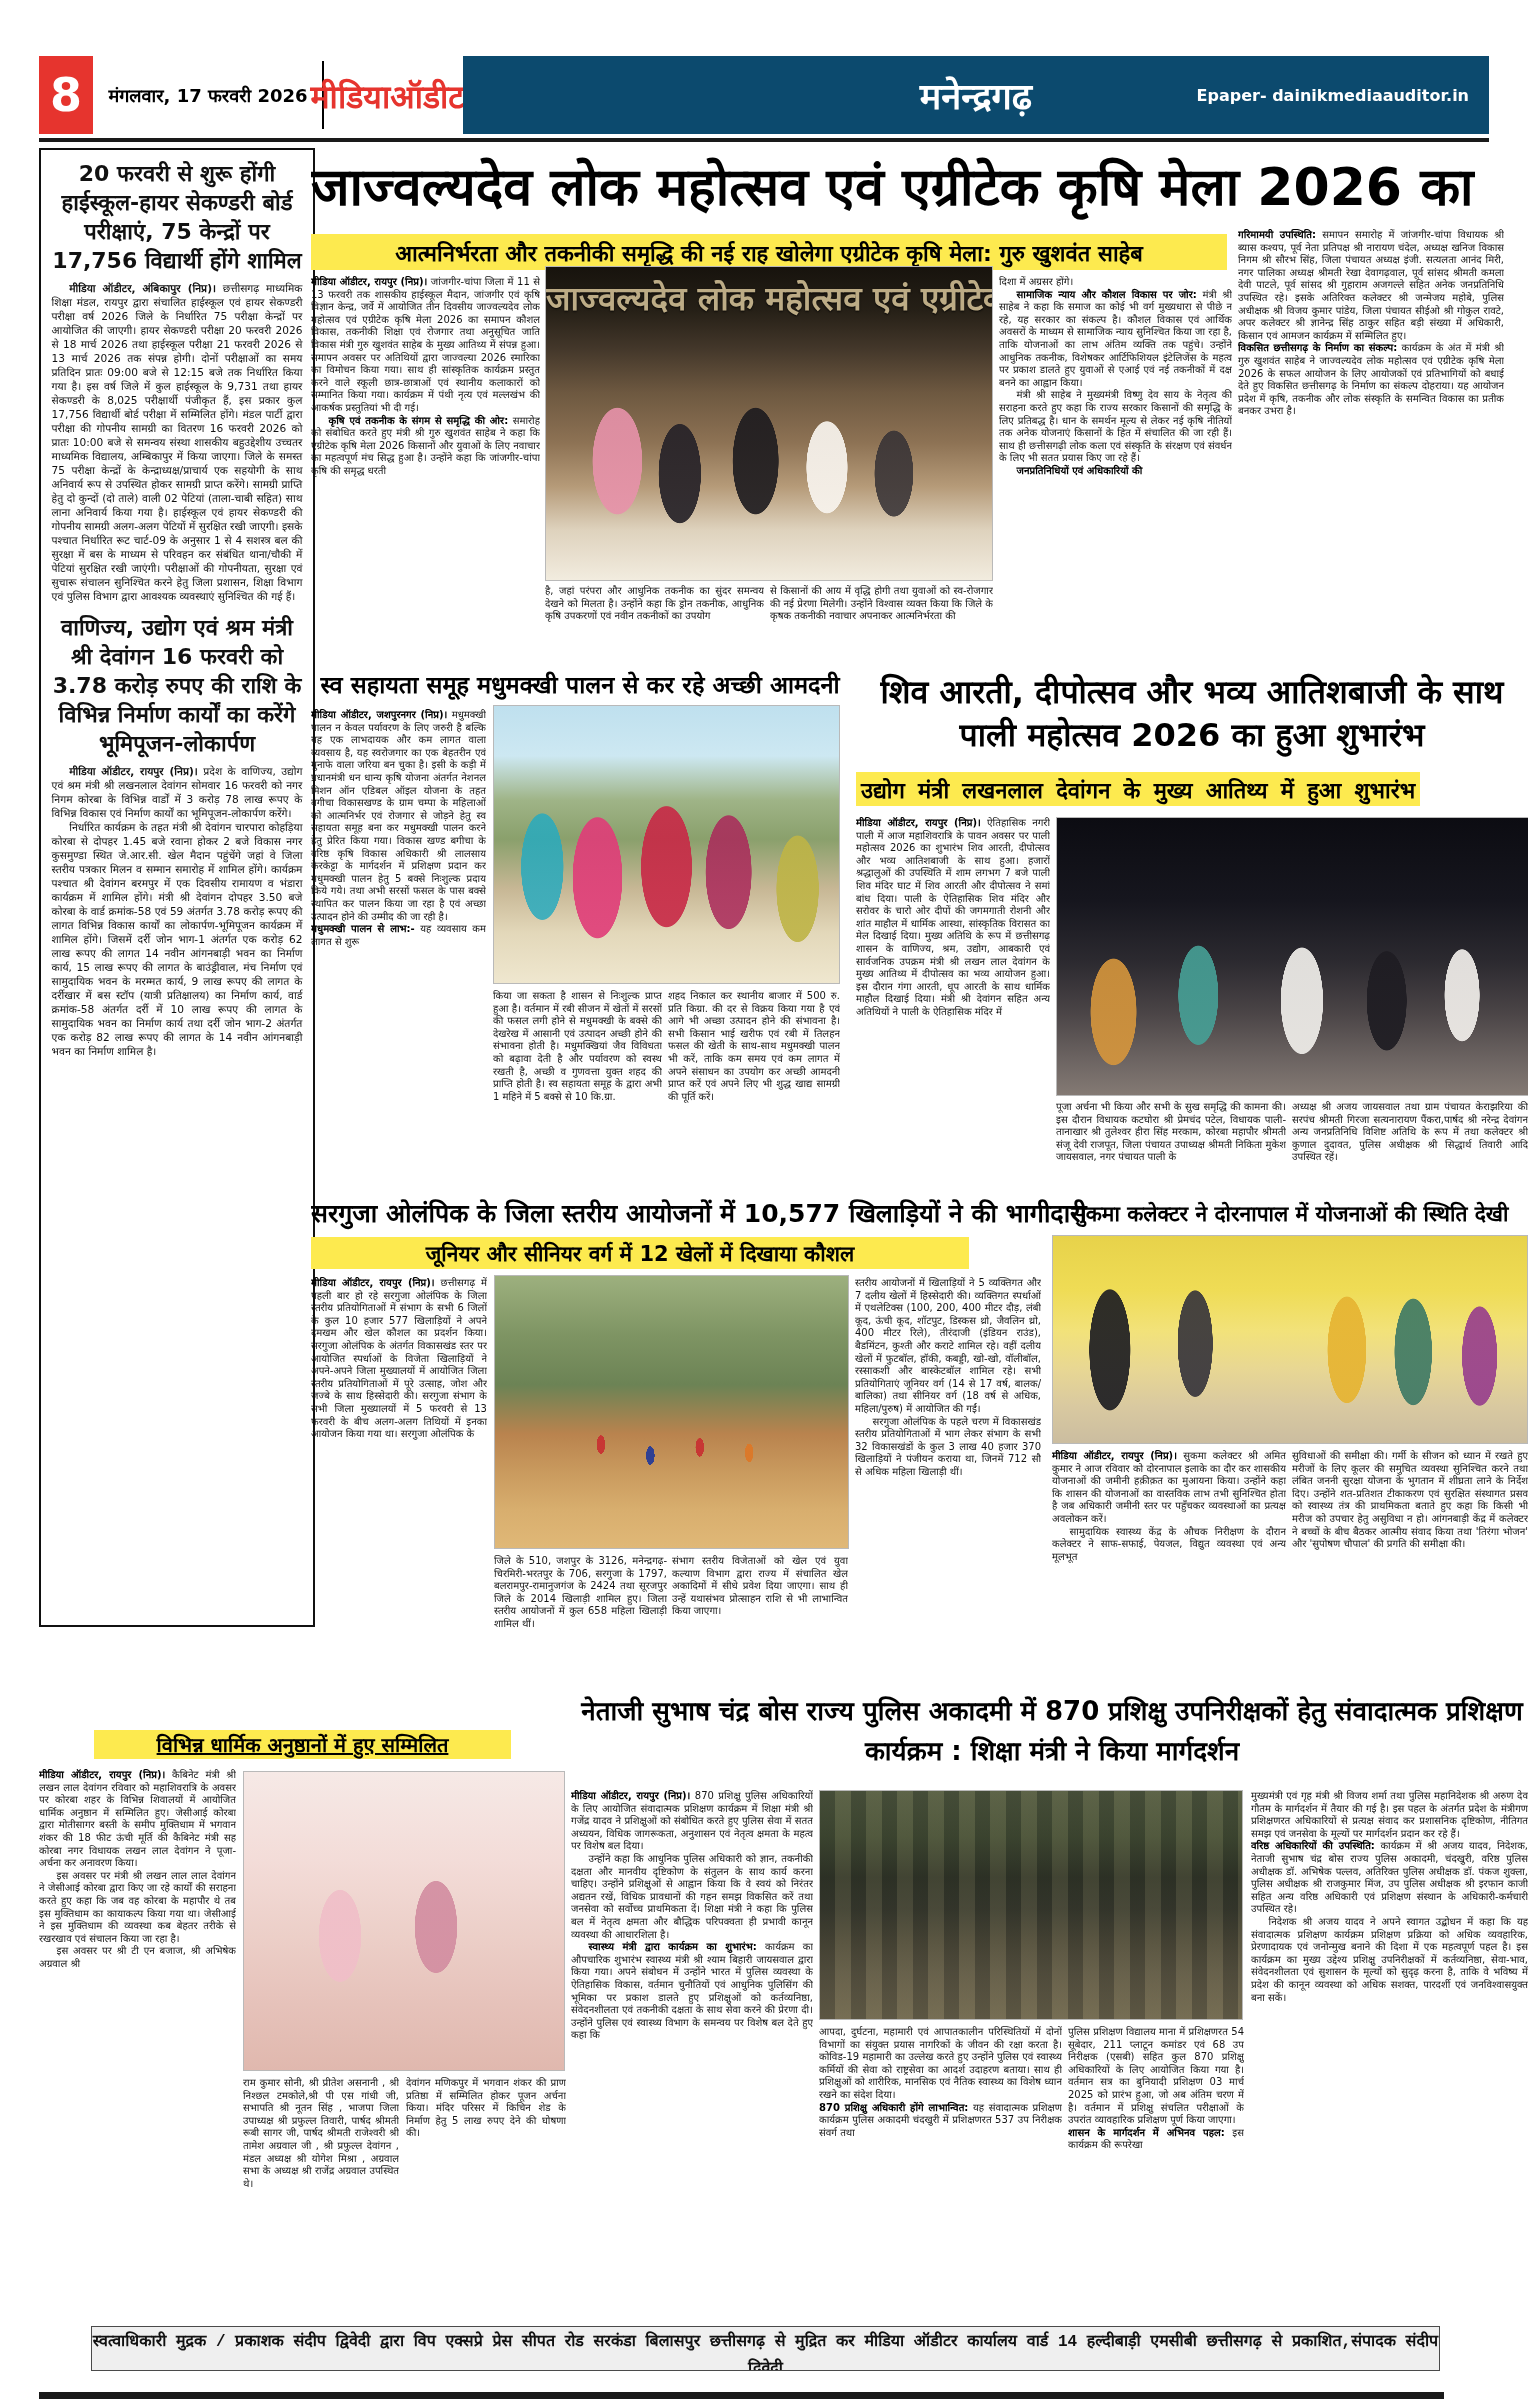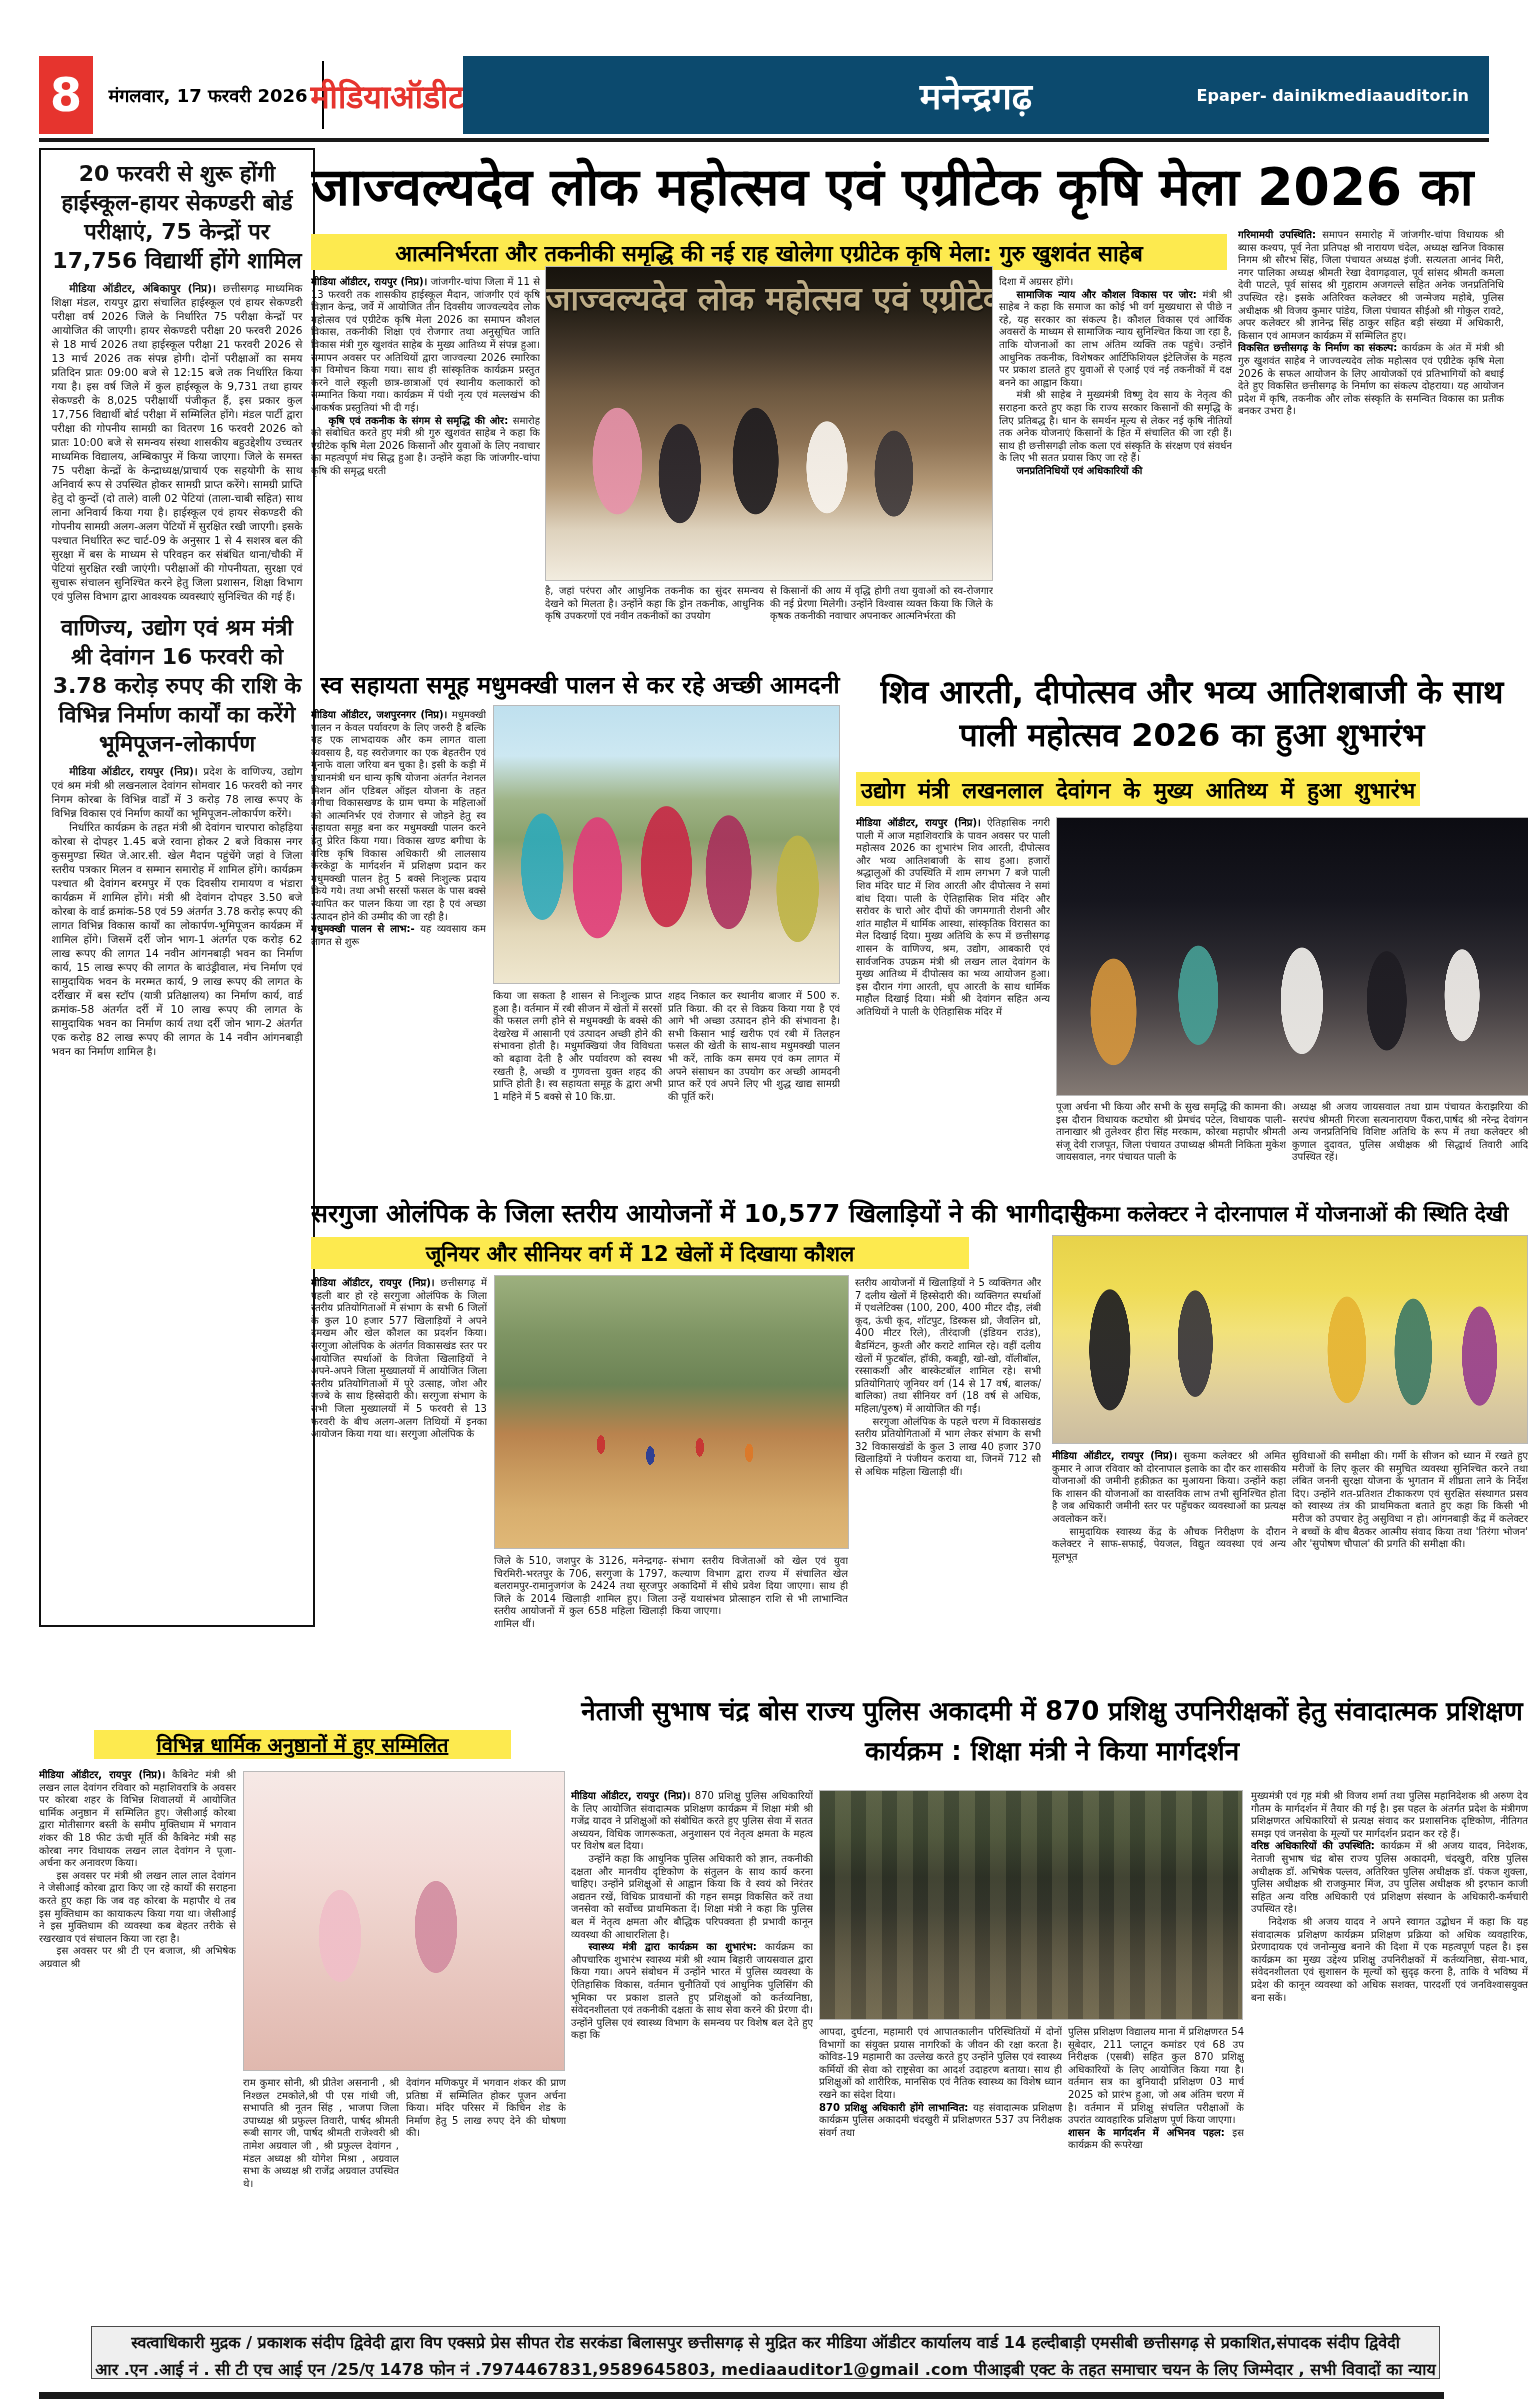--- a/index.html
+++ b/index.html
@@ -260,20 +260,20 @@
     <p class="noind"><b>शासन के मार्गदर्शन में अभिनव पहल:</b>
       <span>इस कार्यक्रम की रूपरेखा</span></p>
   </div>
   <div class="col" style="left:1251px;top:1790px;width:277px;height:531px;">
     <p class="noind"><span>मुख्यमंत्री एवं गृह मंत्री श्री विजय शर्मा तथा पुलिस महानिदेशक श्री अरुण देव गौतम के मार्गदर्शन में तैयार की गई है। इस पहल के अंतर्गत प्रदेश के मंत्रीगण प्रशिक्षणरत अधिकारियों से प्रत्यक्ष संवाद कर प्रशासनिक दृष्टिकोण, नीतिगत समझ एवं जनसेवा के मूल्यों पर मार्गदर्शन प्रदान कर रहे हैं।</span></p>
     <p class="noind"><b>वरिष्ठ अधिकारियों की उपस्थिति:</b>
       <span>कार्यक्रम में श्री अजय यादव, निदेशक, नेताजी सुभाष चंद्र बोस राज्य पुलिस अकादमी, चंदखुरी, वरिष्ठ पुलिस अधीक्षक डॉ. अभिषेक पल्लव, अतिरिक्त पुलिस अधीक्षक डॉ. पंकज शुक्ला, पुलिस अधीक्षक श्री राजकुमार मिंज, उप पुलिस अधीक्षक श्री इरफान काजी सहित अन्य वरिष्ठ अधिकारी एवं प्रशिक्षण संस्थान के अधिकारी-कर्मचारी उपस्थित रहे।</span></p>
     <p><span>निदेशक श्री अजय यादव ने अपने स्वागत उद्बोधन में कहा कि यह संवादात्मक प्रशिक्षण कार्यक्रम प्रशिक्षण प्रक्रिया को अधिक व्यवहारिक, प्रेरणादायक एवं जनोन्मुख बनाने की दिशा में एक महत्वपूर्ण पहल है। इस कार्यक्रम का मुख्य उद्देश्य प्रशिक्षु उपनिरीक्षकों में कर्तव्यनिष्ठा, सेवा-भाव, संवेदनशीलता एवं सुशासन के मूल्यों को सुदृढ़ करना है, ताकि वे भविष्य में प्रदेश की कानून व्यवस्था को अधिक सशक्त, पारदर्शी एवं जनविश्वासयुक्त बना सकें।</span></p>
   </div>
 
-  <div class="footerbox" style="left:91px;top:2326px;width:1349px;height:53px;">
+  <div class="footerbox" style="left:91px;top:2326px;width:1349px;height:45px;font-family:Liberation Mono, monospace;">
     <div>स्वत्वाधिकारी मुद्रक / प्रकाशक संदीप द्विवेदी द्वारा विप एक्सप्रे प्रेस सीपत रोड सरकंडा बिलासपुर छत्तीसगढ़ से मुद्रित कर मीडिया ऑडीटर कार्यालय वार्ड 14 हल्दीबाड़ी एमसीबी छत्तीसगढ़ से प्रकाशित,संपादक संदीप द्विवेदी</div>
     <div>आर .एन .आई नं . सी टी एच आई एन /25/ए 1478 फोन नं .7974467831,9589645803, mediaauditor1@gmail .com पीआइबी एक्ट के तहत समाचार चयन के लिए जिम्मेदार , सभी विवादों का न्याय  क्षेत्र रीवा होगा</div>
   </div>
   <div class="blackrule abs" style="left:39px;top:2392px;width:1405px;height:7px;"></div>
 
 </div>
 
 
 </body></html>

